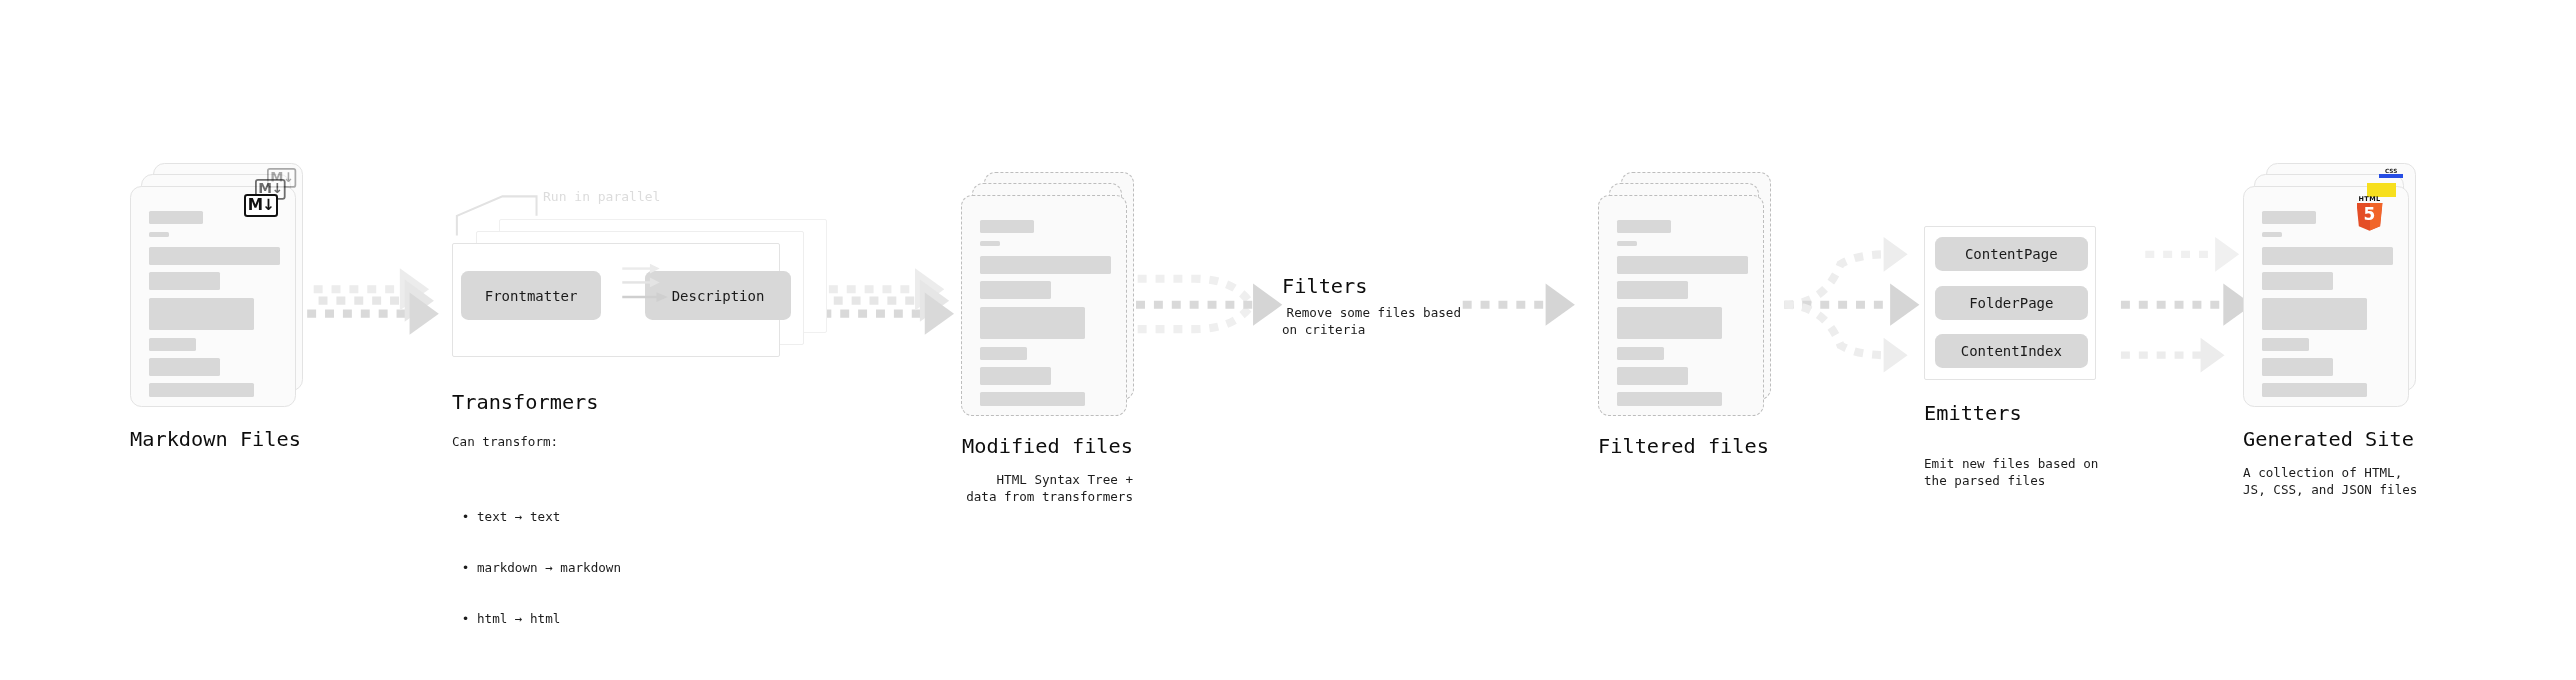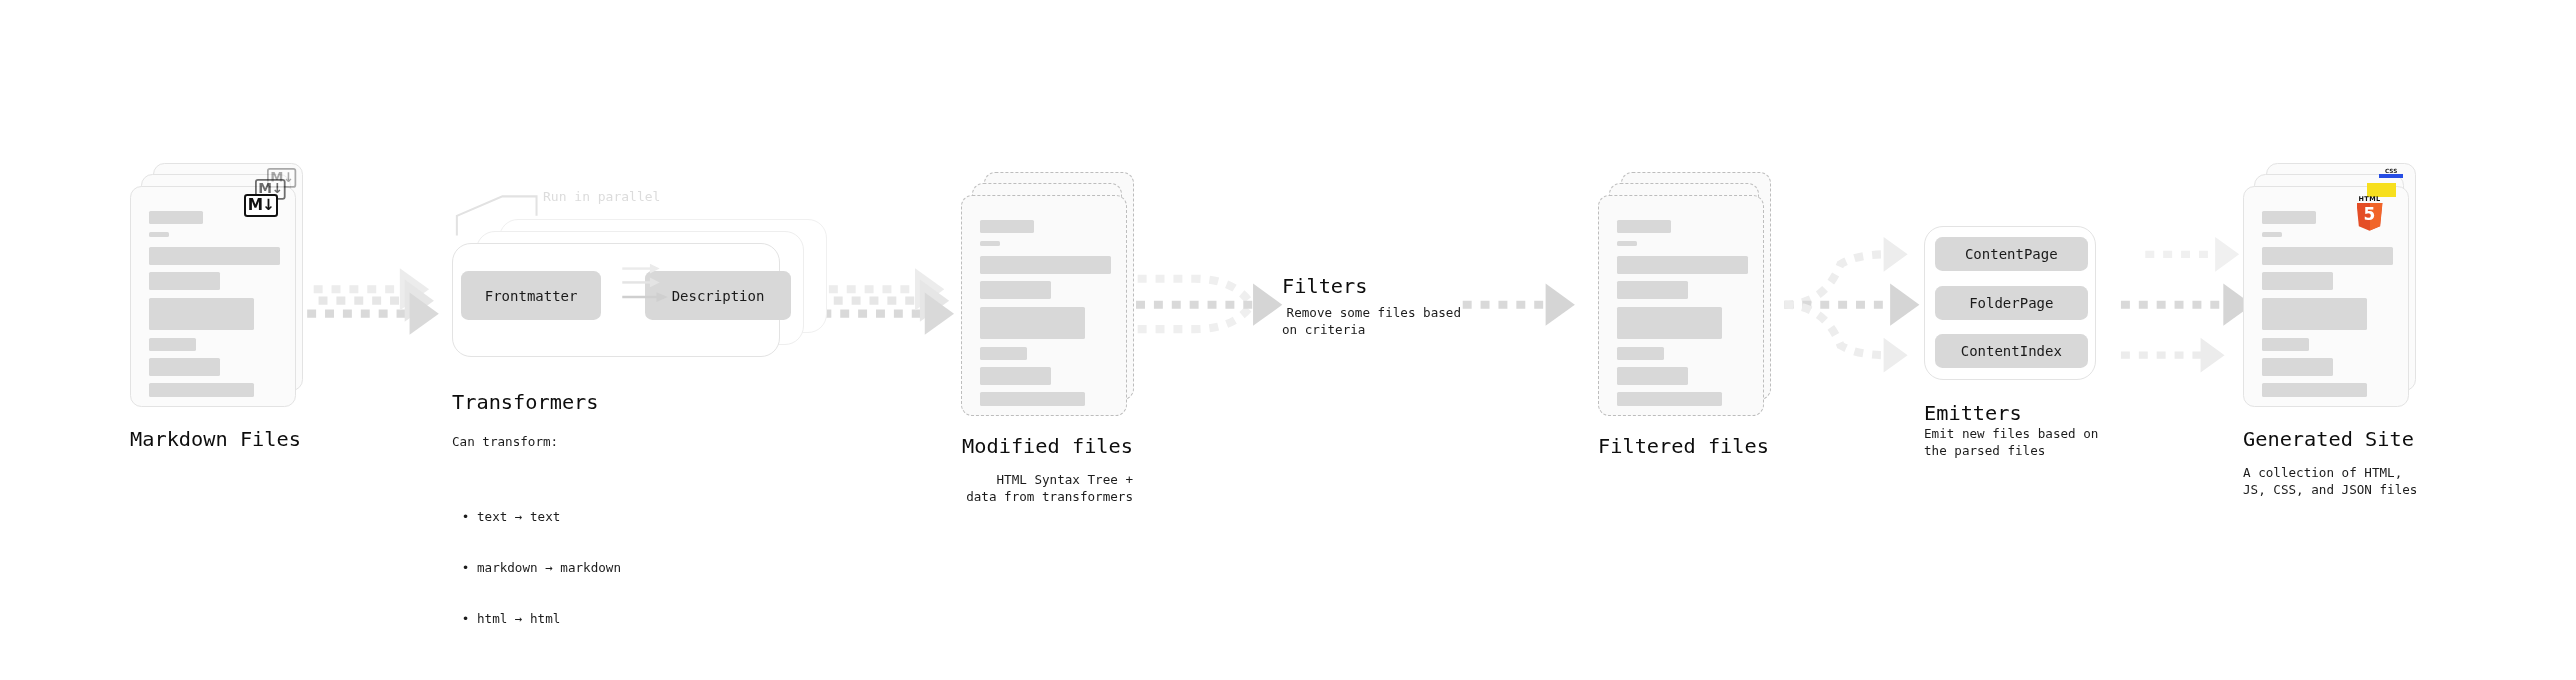--- a/index.html
+++ b/index.html
@@ -88,21 +88,21 @@
   }
   .badge-css .css-word {
     font-family: "DejaVu Sans", "Liberation Sans", sans-serif;
     font-size: 5.7px; font-weight: bold; color: #222; line-height: 5.7px;
   }
   .badge-css .css-bar { width: 24.4px; height: 3.3px; background: #264de4; }
 
   
   .proc-box {
     border: 1.6px solid #e3e3e3;
-    border-radius: 19px;
+    border-radius: 2px;
     background: #ffffff;
     position: absolute;
   }
   .pill {
     background: #d8d8d8;
     border-radius: 7.3px;
     color: #1a1a1a;
     font-family: "DejaVu Sans Mono", "Liberation Mono", monospace;
     font-size: 14px;
     display: flex; align-items: center; justify-content: center;
@@ -342,21 +342,21 @@
     <div class="lbl-title" style="margin-top:18px;">Filtered files</div>
   </div>
 
   <div class="node" style="left:1924px; top:226px; width:195px;">
     <div class="proc-box" style="left:0; top:0; width:172px; height:154px; position:relative;">
       <div class="pill" style="position:absolute; left:9.8px; top:9.8px; width:153px; height:34px;">ContentPage</div>
       <div class="pill" style="position:absolute; left:9.8px; top:59px; width:153px; height:34px;">FolderPage</div>
       <div class="pill" style="position:absolute; left:9.8px; top:107px; width:153px; height:34px;">ContentIndex</div>
     </div>
     <div class="lbl-title" style="margin-top:21px;">Emitters</div>
-    <div class="lbl-sub" style="margin-top:0;">Emit new files based on</div>
+    <div class="lbl-sub" style="margin-top:30px;">Emit new files based on</div>
     <div class="lbl-sub">the parsed files</div>
   </div>
 
   <div class="node" style="left:2243px; top:163px;">
     <div class="doc-stack">
       <div class="doc-sheet back2"></div>
       <div class="doc-sheet back1"></div>
       <div class="doc-sheet front">
         <div class="skel">
           <i style="width:54px;  height:13px; margin-bottom:7.3px;"></i>

